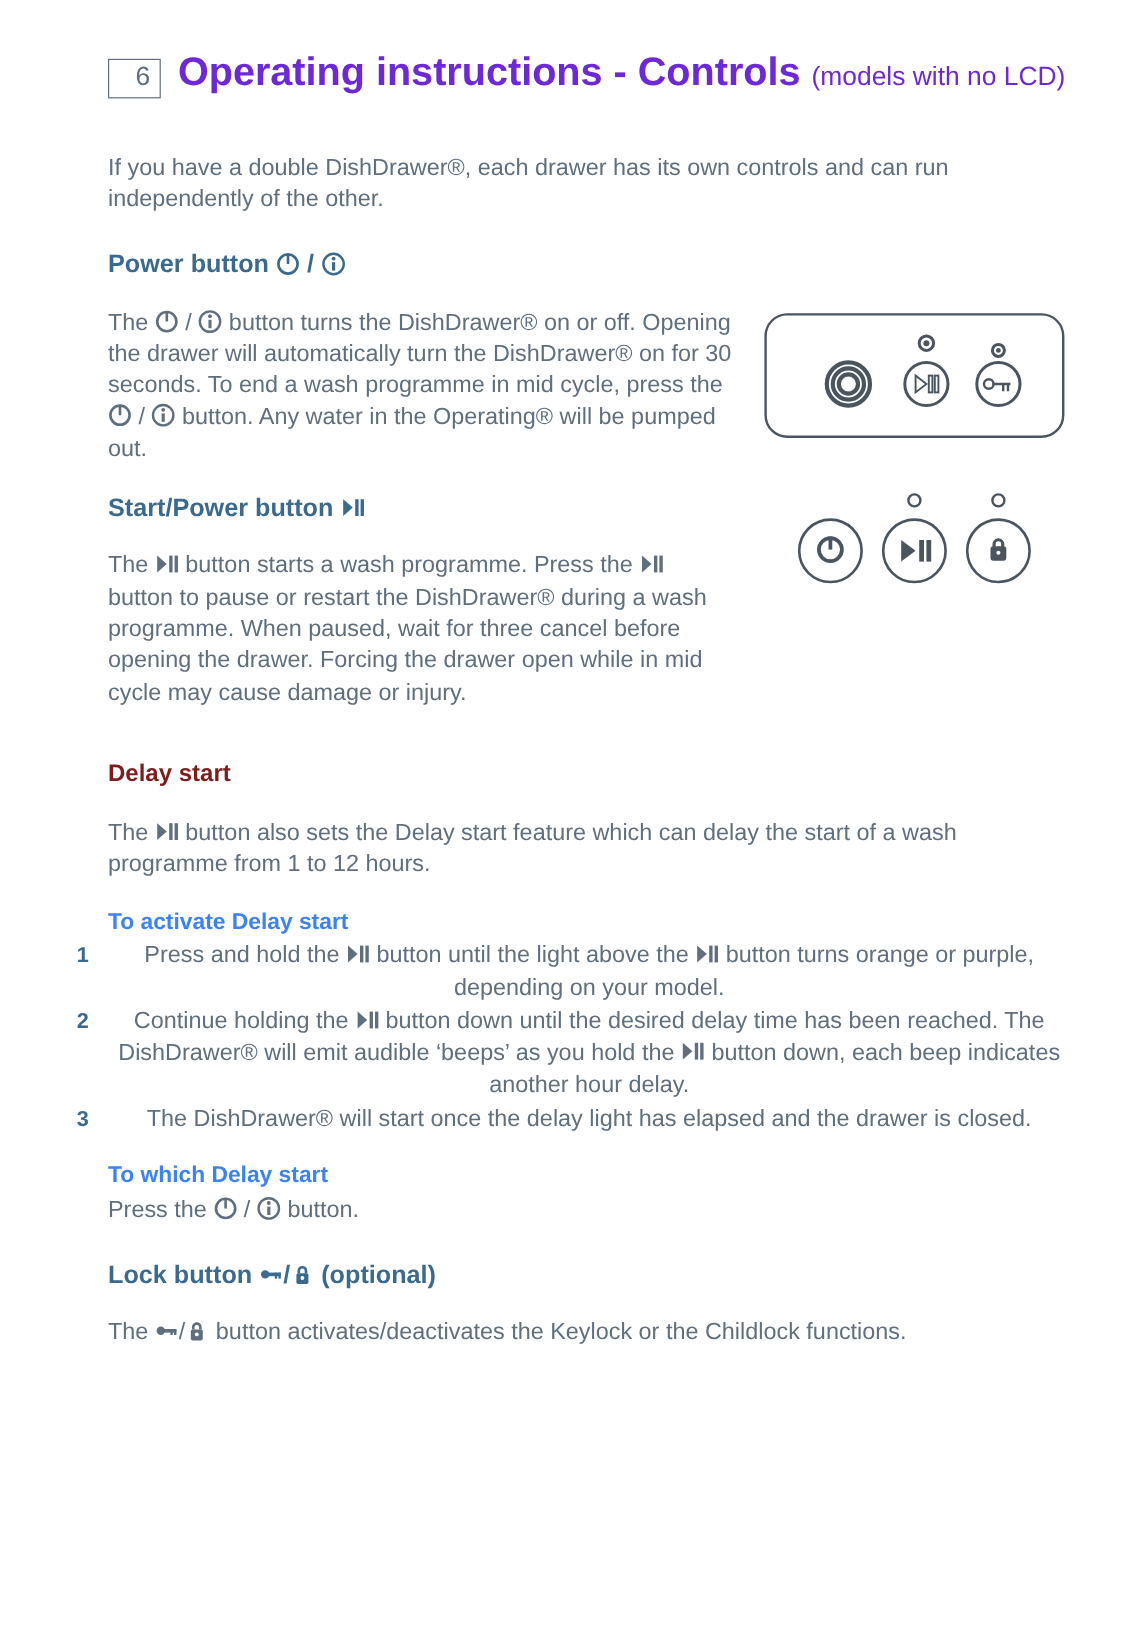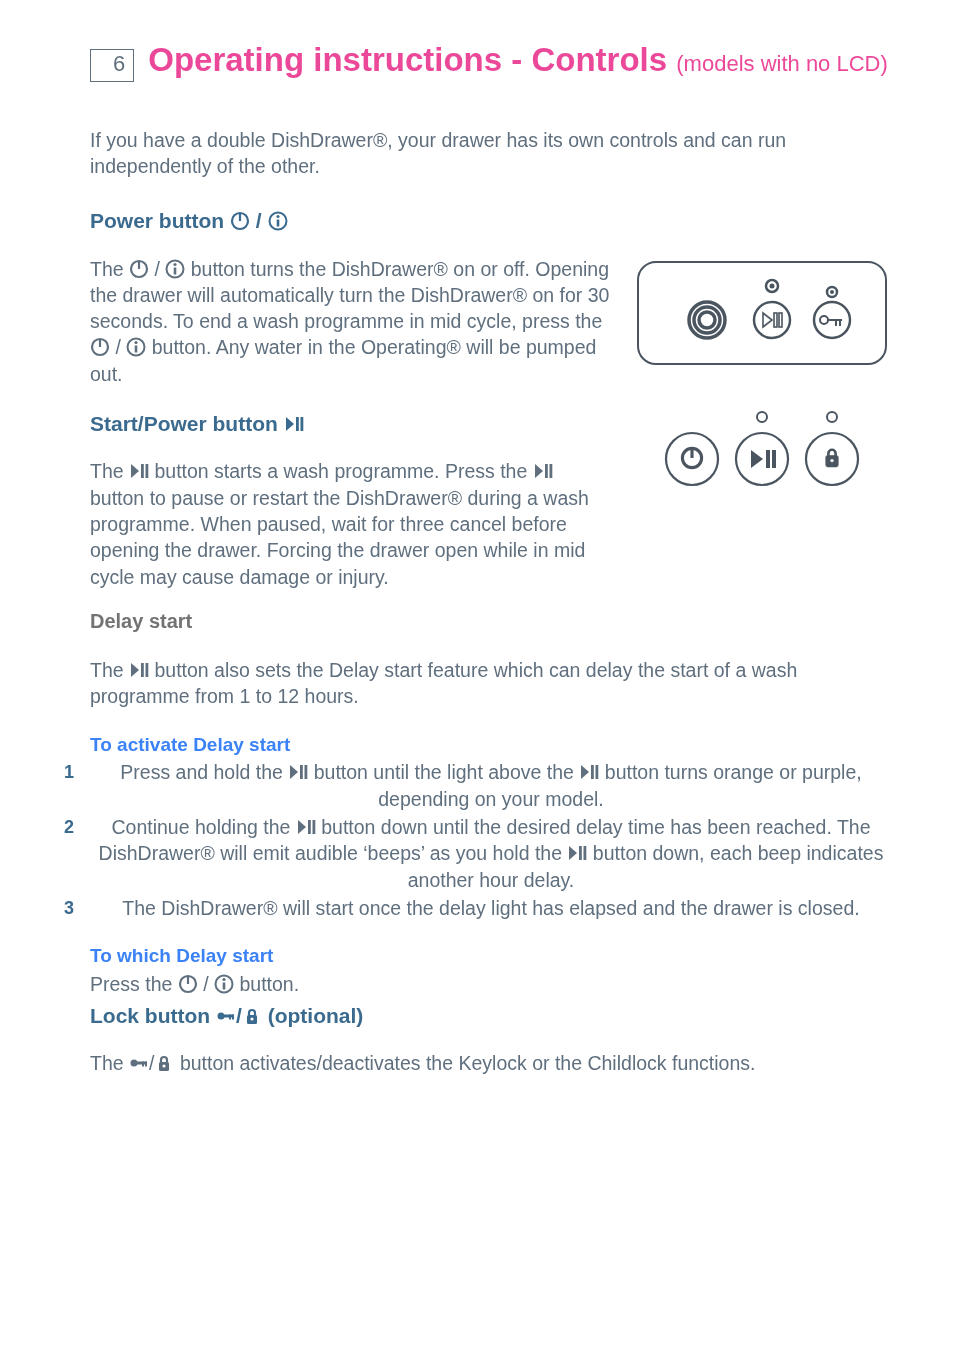--- a/index.html
+++ b/index.html
@@ -23,39 +23,40 @@
     border: 1px solid #5f6f7e;
     padding: 0 8px 2px 22px;
     font-size: 22px;
     color: #5f6f7e;
     margin-right: 14px;
     line-height: 1.3;
   }
   .page-title {
     font-size: 33px;
     font-weight: 600;
-    color: #ec4899;
+    color: #6d28d9;
   }
   .page-title .sub {
     font-size: 22px;
     font-weight: 500;
   }
   .intro { margin-bottom: 28px; }
   h3.section {
     color: #3b6a8f;
     font-size: 21px;
     font-weight: 600;
     margin-bottom: 20px;
     margin-top: 23px;
   }
   h3.sub {
-    color: #737373;
+    color: #7f1d1d;
     font-size: 20px;
     font-weight: 600;
     margin-bottom: 22px;
+    margin-top: 24px;
   }
   .body-block { margin-bottom: 18px; }
   .row {
     display: flex;
     gap: 20px;
     align-items: flex-start;
   }
   .text-col { flex: 1; }
   .img-col {
     width: 260px;
@@ -128,21 +129,21 @@
 </svg>
 
 <div class="page-header">
   <span class="page-num-box">6</span>
   <span class="page-title">
     <span>Operating instructions - Controls</span>
     <span class="sub">(models with no LCD)</span>
   </span>
 </div>
 
-<p class="intro">If you have a double DishDrawer®, your drawer has its own controls and can run independently of the other.</p>
+<p class="intro">If you have a double DishDrawer®, each drawer has its own controls and can run independently of the other.</p>
 
 <h3 class="section">
   <span>Power button </span>
   <svg class="inline-icon" width="20" height="20">
       <use href="#ic-power"></use>
     </svg>
   <span> / </span>
   <svg class="inline-icon" width="20" height="20">
       <use href="#ic-info"></use>
     </svg>
@@ -290,21 +291,21 @@
   <svg class="inline-icon" width="20" height="20">
       <use href="#ic-power"></use>
     </svg>
   <span> / </span>
   <svg class="inline-icon" width="20" height="20">
       <use href="#ic-info"></use>
     </svg>
   <span> button.</span>
 </p>
 
-<h3 class="section" style="margin-top:5px">
+<h3 class="section" style="margin-top:28px">
   <span>Lock button </span>
   <svg class="inline-icon" width="20" height="20">
       <use href="#ic-key"></use>
     </svg>/<svg class="inline-icon" width="20" height="20">
       <use href="#ic-lock"></use>
     </svg>
   <span> (optional)</span>
 </h3>
 
 <p>

